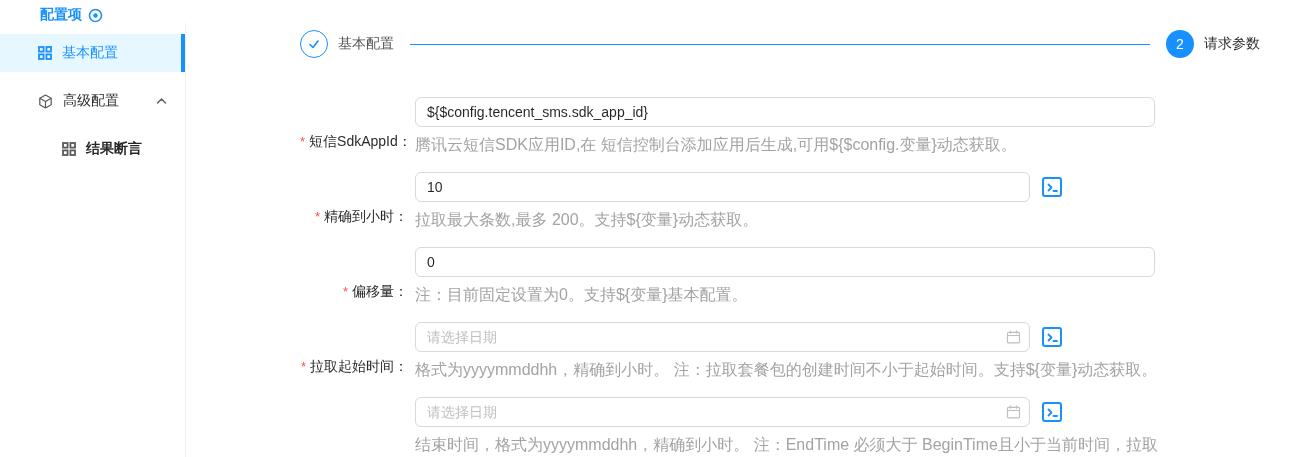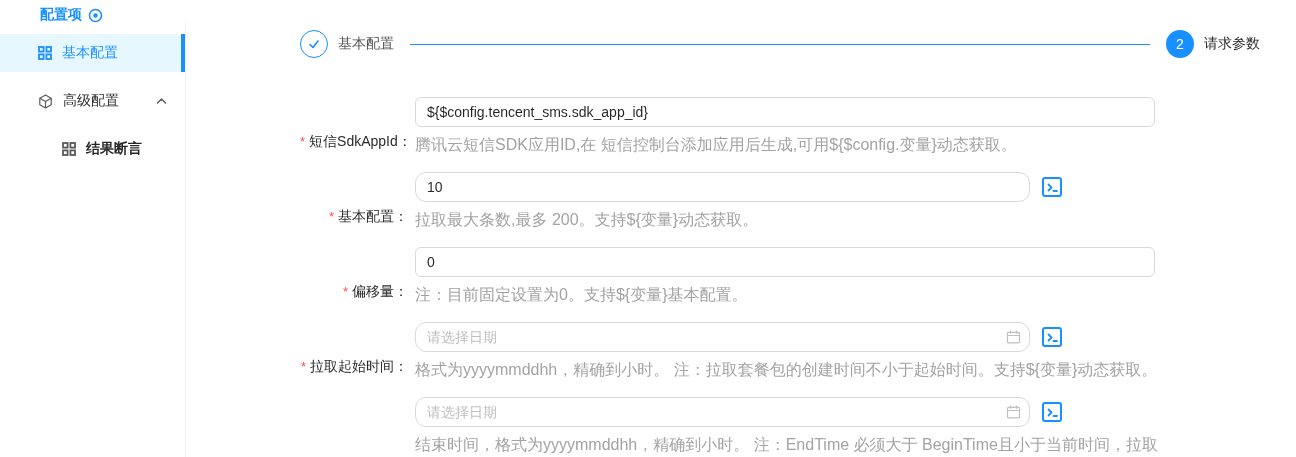--- a/index.html
+++ b/index.html
@@ -37,21 +37,21 @@
   
   .form-row { display:flex; align-items:flex-end; margin-bottom:15px; }
   .label-col { width:108px; flex:0 0 108px; text-align:right; font-size:14px; line-height:30px; color:rgba(0,0,0,0.85); white-space:nowrap; }
   .req { color:#ff4d4f; margin-right:4px; font-size:13px; }
   .field-col { margin-left:7px; }
   .input-line { display:flex; align-items:center; }
   .input-wrap { position:relative; }
   .ipt { height:30px; border:1px solid #d9d9d9; border-radius:6px; padding:0 11px; font-size:14px; color:rgba(0,0,0,0.85); outline:none; background:#fff; font-family:"Liberation Sans","DejaVu Sans",sans-serif; }
   .ipt::placeholder { color:#bfbfbf; }
   .ipt.wide { width:740px; }
-  .ipt.narrow { width:615px;border-radius:11px; }
+  .ipt.narrow { width:615px; }
   .ipt.date { padding-right:20px; }
   .cal-icon { position:absolute; right:9px; top:50%; transform:translateY(-50%); display:flex; pointer-events:none; }
   .script-btn { width:20px; height:20px; margin-left:12px; border:2px solid #1890ff; border-radius:3px; background:#fff; display:flex; align-items:center; justify-content:center; cursor:pointer; padding:0; }
   .help { margin-top:6px; font-size:16px; line-height:1.5; color:#a3a3a3; max-width:750px; }
 </style>
 </head>
 <body>
 
 <div class="app">
 
@@ -135,21 +135,21 @@
         <div class="form-row">
           <div class="label-col"><span class="req">*</span><span>短信SdkAppId：</span></div>
           <div class="field-col">
             <div class="input-line">
               <div class="input-wrap"><input type="text" class="ipt wide" value="${$config.tencent_sms.sdk_app_id}" style=""></div>
             </div>
             <div class="help">腾讯云短信SDK应用ID,在 短信控制台添加应用后生成,可用${$config.变量}动态获取。</div>
           </div>
         </div>
         <div class="form-row">
-          <div class="label-col"><span class="req">*</span><span>基本配置：</span></div>
+          <div class="label-col"><span class="req">*</span><span>精确到小时：</span></div>
           <div class="field-col">
             <div class="input-line">
               <div class="input-wrap"><input type="text" class="ipt narrow" value="10" style=""></div>
               <button type="button" class="script-btn">
                 <span style="display:flex">
                   <svg width="13" height="13" viewBox="0 0 13 13">
                     <g fill="none" stroke="#1890ff" stroke-width="1.8" stroke-linecap="round" stroke-linejoin="round">
                       <polyline points="2.5,3.5 5.5,6.5 2.5,9.5"></polyline>
                       <line x1="7.5" y1="10" x2="11" y2="10"></line>
                     </g>

